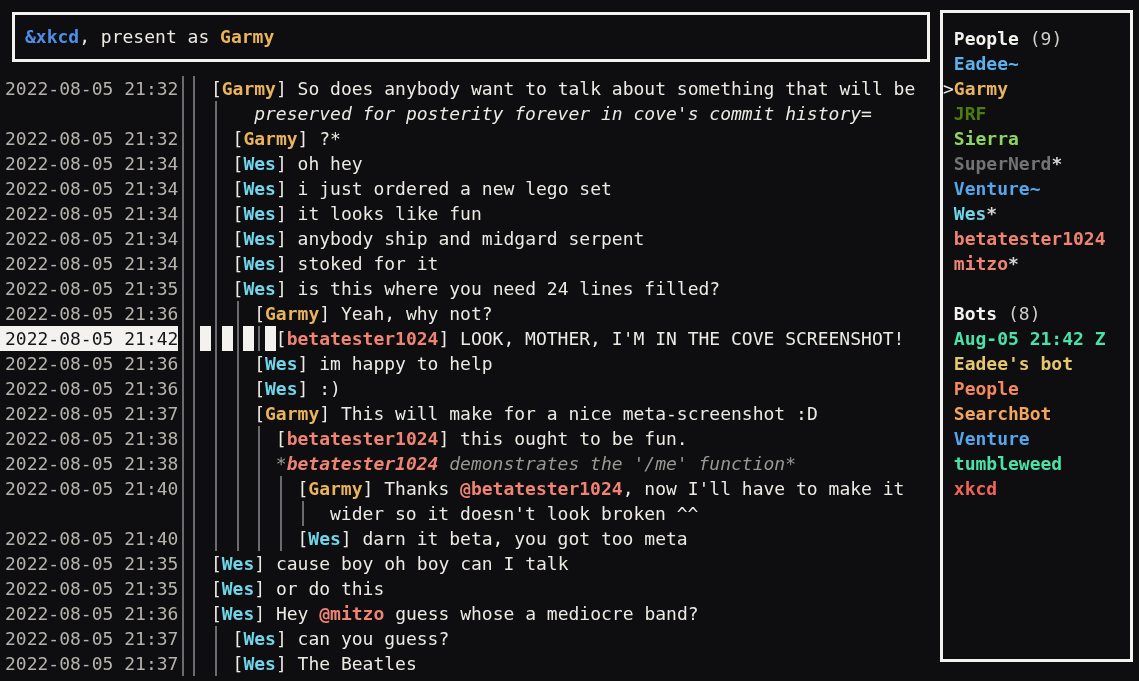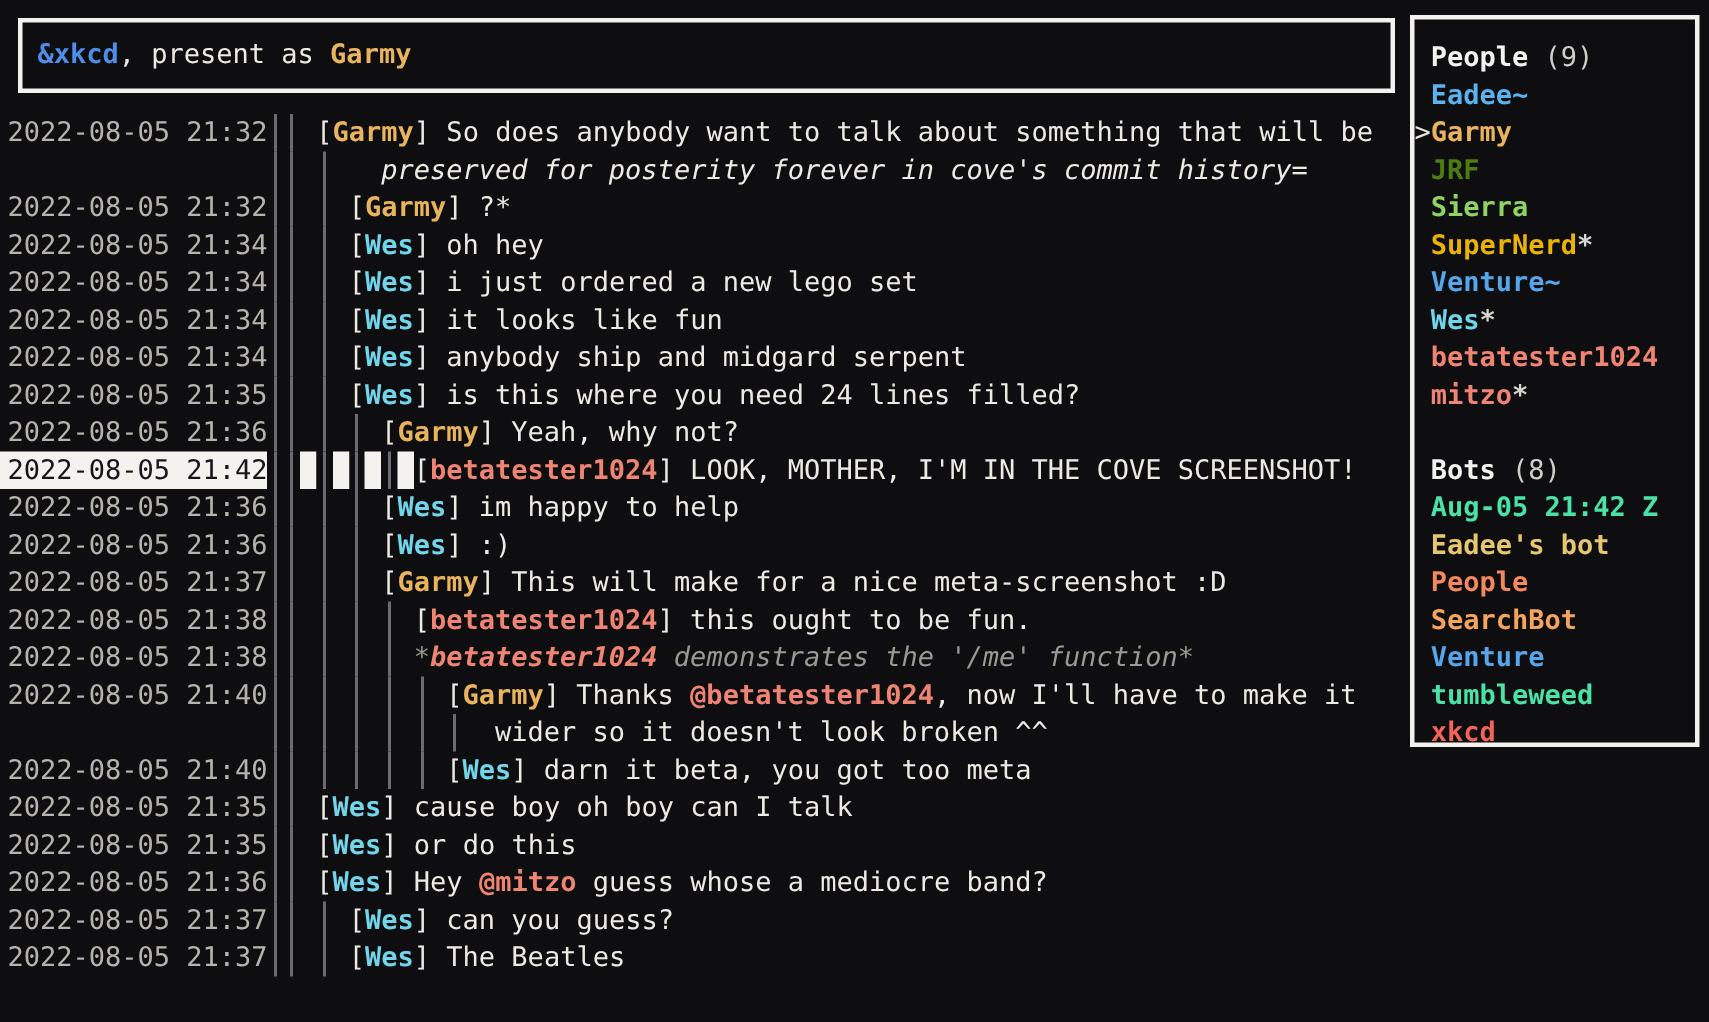--- a/index.html
+++ b/index.html
@@ -32,21 +32,21 @@
       #6b6b70 calc(50% - 1px),
       #6b6b70 calc(50% + 1px),
       transparent calc(50% + 1px));
   }
   .sp{display:inline-block;width:1ch;height:25px;vertical-align:top}
   .row.hl .ts{background:#f4f2ee;color:#15151a}
   .row.hl .sp{background:#f4f2ee}
   .row.hl .vbar{background-color:#0e0e11}
   
   .sidebar{
-    position:absolute;left:940px;top:10px;width:193px;height:488px;
+    position:absolute;left:940px;top:10px;width:193px;height:652px;
     border:3px solid #f4f2ee;box-sizing:border-box;
     padding-top:13px;overflow:hidden;
   }
   .side-row{height:25px;line-height:25px;white-space:pre}
   .marker{display:inline-block;width:1ch;color:#e6e4de}
   .side-name{font-weight:bold}
   .side-label{font-weight:bold;color:#f4f2ee}
   .side-count{color:#cfcec8;font-weight:normal}
   .spacer{height:25px}
 </style>
@@ -56,20 +56,21 @@
 <div class="header-box"><span class="b" style="color:#4e8de8">&amp;xkcd</span><span>, present as </span><span class="b" style="color:#eab45c">Garmy</span></div>
 
 <div class="chat" id="chat-log">
     <div class="row"><span class="ts">2022-08-05 21:32</span><span class="vbar"> </span><span class="vbar"> </span><span class="sp"> </span><span style="color: rgb(237, 234, 228);">[</span><span class="b" style="color: rgb(234, 180, 92);">Garmy</span><span style="color: rgb(237, 234, 228);">] So does anybody want to talk about something that will be</span></div>
     <div class="row"><span class="ts"></span><span class="vbar"> </span><span class="vbar"> </span><span class="sp"> </span><span class="vbar"> </span><span class="sp"> </span><span class="sp"> </span><span class="sp"> </span><span style="color: rgb(237, 234, 228); font-style: italic;">preserved for posterity forever in cove's commit history=</span></div>
     <div class="row"><span class="ts">2022-08-05 21:32</span><span class="vbar"> </span><span class="vbar"> </span><span class="sp"> </span><span class="vbar"> </span><span class="sp"> </span><span style="color: rgb(237, 234, 228);">[</span><span class="b" style="color: rgb(234, 180, 92);">Garmy</span><span style="color: rgb(237, 234, 228);">] ?*</span></div>
     <div class="row"><span class="ts">2022-08-05 21:34</span><span class="vbar"> </span><span class="vbar"> </span><span class="sp"> </span><span class="vbar"> </span><span class="sp"> </span><span style="color: rgb(237, 234, 228);">[</span><span class="b" style="color: rgb(114, 213, 234);">Wes</span><span style="color: rgb(237, 234, 228);">] oh hey</span></div>
     <div class="row"><span class="ts">2022-08-05 21:34</span><span class="vbar"> </span><span class="vbar"> </span><span class="sp"> </span><span class="vbar"> </span><span class="sp"> </span><span style="color: rgb(237, 234, 228);">[</span><span class="b" style="color: rgb(114, 213, 234);">Wes</span><span style="color: rgb(237, 234, 228);">] i just ordered a new lego set</span></div>
     <div class="row"><span class="ts">2022-08-05 21:34</span><span class="vbar"> </span><span class="vbar"> </span><span class="sp"> </span><span class="vbar"> </span><span class="sp"> </span><span style="color: rgb(237, 234, 228);">[</span><span class="b" style="color: rgb(114, 213, 234);">Wes</span><span style="color: rgb(237, 234, 228);">] it looks like fun</span></div>
     <div class="row"><span class="ts">2022-08-05 21:34</span><span class="vbar"> </span><span class="vbar"> </span><span class="sp"> </span><span class="vbar"> </span><span class="sp"> </span><span style="color: rgb(237, 234, 228);">[</span><span class="b" style="color: rgb(114, 213, 234);">Wes</span><span style="color: rgb(237, 234, 228);">] anybody ship and midgard serpent</span></div>
+    <div class="row"><span class="ts">2022-08-05 21:34</span><span class="vbar"> </span><span class="vbar"> </span><span class="sp"> </span><span class="vbar"> </span><span class="sp"> </span><span style="color: rgb(237, 234, 228);">[</span><span class="b" style="color: rgb(114, 213, 234);">Wes</span><span style="color: rgb(237, 234, 228);">] stoked for it</span></div>
     <div class="row"><span class="ts">2022-08-05 21:35</span><span class="vbar"> </span><span class="vbar"> </span><span class="sp"> </span><span class="vbar"> </span><span class="sp"> </span><span style="color: rgb(237, 234, 228);">[</span><span class="b" style="color: rgb(114, 213, 234);">Wes</span><span style="color: rgb(237, 234, 228);">] is this where you need 24 lines filled?</span></div>
     <div class="row"><span class="ts">2022-08-05 21:36</span><span class="vbar"> </span><span class="vbar"> </span><span class="sp"> </span><span class="vbar"> </span><span class="sp"> </span><span class="vbar"> </span><span class="sp"> </span><span style="color: rgb(237, 234, 228);">[</span><span class="b" style="color: rgb(234, 180, 92);">Garmy</span><span style="color: rgb(237, 234, 228);">] Yeah, why not?</span></div>
     <div class="row hl"><span class="ts">2022-08-05 21:42</span><span class="vbar"> </span><span class="vbar"> </span><span class="sp"> </span><span class="vbar"> </span><span class="sp"> </span><span class="vbar"> </span><span class="sp"> </span><span class="vbar"> </span><span class="sp"> </span><span style="color: rgb(237, 234, 228);">[</span><span class="b" style="color: rgb(240, 132, 115);">betatester1024</span><span style="color: rgb(237, 234, 228);">] LOOK, MOTHER, I'M IN THE COVE SCREENSHOT!</span></div>
     <div class="row"><span class="ts">2022-08-05 21:36</span><span class="vbar"> </span><span class="vbar"> </span><span class="sp"> </span><span class="vbar"> </span><span class="sp"> </span><span class="vbar"> </span><span class="sp"> </span><span style="color: rgb(237, 234, 228);">[</span><span class="b" style="color: rgb(114, 213, 234);">Wes</span><span style="color: rgb(237, 234, 228);">] im happy to help</span></div>
     <div class="row"><span class="ts">2022-08-05 21:36</span><span class="vbar"> </span><span class="vbar"> </span><span class="sp"> </span><span class="vbar"> </span><span class="sp"> </span><span class="vbar"> </span><span class="sp"> </span><span style="color: rgb(237, 234, 228);">[</span><span class="b" style="color: rgb(114, 213, 234);">Wes</span><span style="color: rgb(237, 234, 228);">] :)</span></div>
     <div class="row"><span class="ts">2022-08-05 21:37</span><span class="vbar"> </span><span class="vbar"> </span><span class="sp"> </span><span class="vbar"> </span><span class="sp"> </span><span class="vbar"> </span><span class="sp"> </span><span style="color: rgb(237, 234, 228);">[</span><span class="b" style="color: rgb(234, 180, 92);">Garmy</span><span style="color: rgb(237, 234, 228);">] This will make for a nice meta-screenshot :D</span></div>
     <div class="row"><span class="ts">2022-08-05 21:38</span><span class="vbar"> </span><span class="vbar"> </span><span class="sp"> </span><span class="vbar"> </span><span class="sp"> </span><span class="vbar"> </span><span class="sp"> </span><span class="vbar"> </span><span class="sp"> </span><span style="color: rgb(237, 234, 228);">[</span><span class="b" style="color: rgb(240, 132, 115);">betatester1024</span><span style="color: rgb(237, 234, 228);">] this ought to be fun.</span></div>
     <div class="row"><span class="ts">2022-08-05 21:38</span><span class="vbar"> </span><span class="vbar"> </span><span class="sp"> </span><span class="vbar"> </span><span class="sp"> </span><span class="vbar"> </span><span class="sp"> </span><span class="vbar"> </span><span class="sp"> </span><span style="color: rgb(153, 152, 145);">*</span><span class="b i" style="color: rgb(240, 132, 115);">betatester1024</span><span class="i" style="color: rgb(153, 152, 145);"> demonstrates the '/me' function*</span></div>
     <div class="row"><span class="ts">2022-08-05 21:40</span><span class="vbar"> </span><span class="vbar"> </span><span class="sp"> </span><span class="vbar"> </span><span class="sp"> </span><span class="vbar"> </span><span class="sp"> </span><span class="vbar"> </span><span class="sp"> </span><span class="vbar"> </span><span class="sp"> </span><span style="color: rgb(237, 234, 228);">[</span><span class="b" style="color: rgb(234, 180, 92);">Garmy</span><span style="color: rgb(237, 234, 228);">] Thanks </span><span class="b" style="color: rgb(240, 132, 115);">@betatester1024</span><span style="color: rgb(237, 234, 228);">, now I'll have to make it</span></div>
     <div class="row"><span class="ts"></span><span class="vbar"> </span><span class="vbar"> </span><span class="sp"> </span><span class="vbar"> </span><span class="sp"> </span><span class="vbar"> </span><span class="sp"> </span><span class="vbar"> </span><span class="sp"> </span><span class="vbar"> </span><span class="sp"> </span><span class="vbar"> </span><span class="sp"> </span><span class="sp"> </span><span style="color: rgb(237, 234, 228);">wider so it doesn't look broken ^^</span></div>
@@ -81,21 +82,21 @@
     <div class="row"><span class="ts">2022-08-05 21:37</span><span class="vbar"> </span><span class="vbar"> </span><span class="sp"> </span><span class="vbar"> </span><span class="sp"> </span><span style="color: rgb(237, 234, 228);">[</span><span class="b" style="color: rgb(114, 213, 234);">Wes</span><span style="color: rgb(237, 234, 228);">] The Beatles</span></div>
   </div>
 
 <div class="sidebar">
   <div class="side-row"><span class="marker"> </span><span class="side-label">People</span><span class="side-count"> </span><span class="side-count">(9)</span></div>
   <div id="people-list">
       <div class="side-row"><span class="marker"> </span><span class="side-name" style="color: rgb(92, 177, 239);">Eadee</span><span class="side-name" style="color: rgb(92, 177, 239);">~</span></div>
       <div class="side-row"><span class="marker">&gt;</span><span class="side-name" style="color: rgb(234, 180, 92);">Garmy</span></div>
       <div class="side-row"><span class="marker"> </span><span class="side-name" style="color: #4d7c0f;">JRF</span></div>
       <div class="side-row"><span class="marker"> </span><span class="side-name" style="color: rgb(142, 212, 100);">Sierra</span></div>
-      <div class="side-row"><span class="marker"> </span><span class="side-name" style="color: #eab308; margin-top: 24px;">SuperNerd</span><span class="side-name" style="color: rgb(214, 213, 207);">*</span></div>
+      <div class="side-row"><span class="marker"> </span><span class="side-name" style="color: #737373; margin-top: 24px;">SuperNerd</span><span class="side-name" style="color: rgb(214, 213, 207);">*</span></div>
       <div class="side-row"><span class="marker"> </span><span class="side-name" style="color: rgb(87, 166, 236);">Venture</span><span class="side-name" style="color: rgb(87, 166, 236);">~</span></div>
       <div class="side-row"><span class="marker"> </span><span class="side-name" style="color: rgb(114, 213, 234);">Wes</span><span class="side-name" style="color: rgb(214, 213, 207);">*</span></div>
       <div class="side-row"><span class="marker"> </span><span class="side-name" style="color: rgb(240, 132, 115);">betatester1024</span></div>
       <div class="side-row"><span class="marker"> </span><span class="side-name" style="color: rgb(240, 132, 115);">mitzo</span><span class="side-name" style="color: rgb(214, 213, 207);">*</span></div>
     </div>
   <div class="spacer"></div>
   <div class="side-row"><span class="marker"> </span><span class="side-label">Bots</span><span class="side-count"> </span><span class="side-count">(8)</span></div>
   <div id="bots-list">
       <div class="side-row"><span class="marker"> </span><span class="side-name" style="color: rgb(74, 226, 166);">Aug-05 21:42 Z</span></div>
       <div class="side-row"><span class="marker"> </span><span class="side-name" style="color: rgb(230, 199, 110);">Eadee's bot</span></div>

